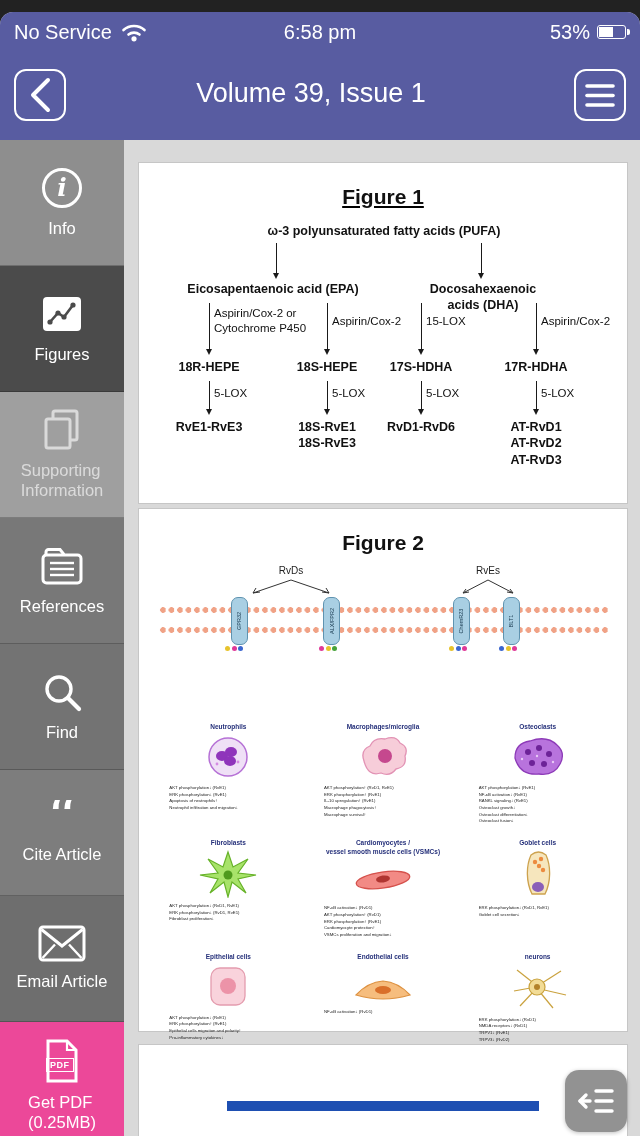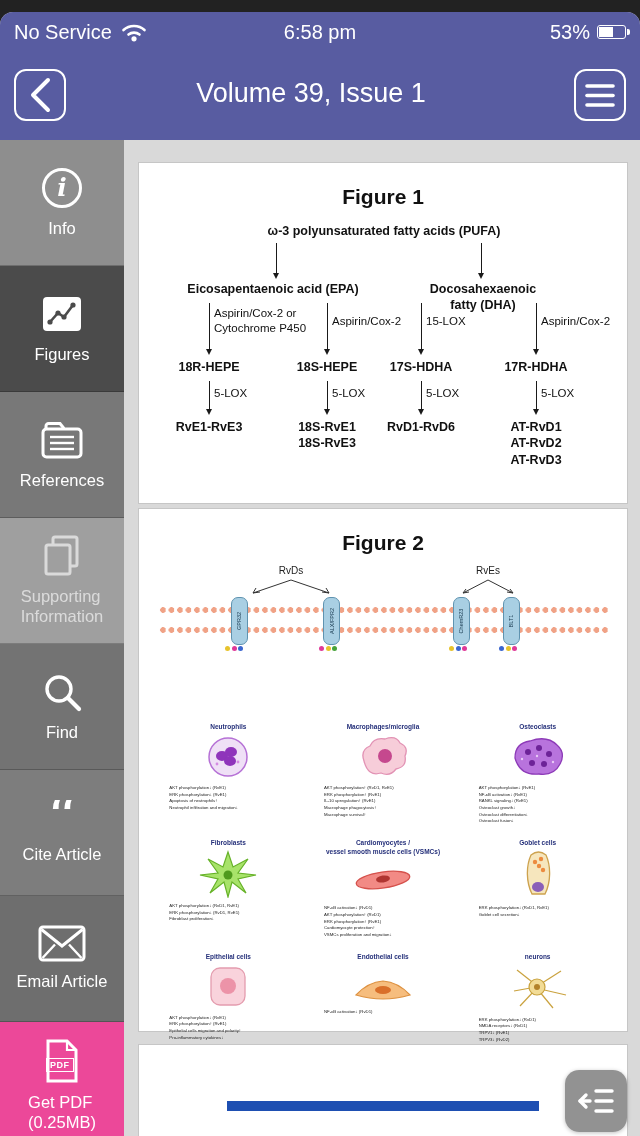--- a/index.html
+++ b/index.html
@@ -141,38 +141,38 @@
         <rect x="3" y="5" width="38" height="34" rx="4" fill="#fff"></rect>
         <polyline points="10,30 18,21 24,25 33,13" stroke="#4b4b4b" stroke-width="2.6" fill="none"></polyline>
         <circle cx="10" cy="30" r="2.6" fill="#4b4b4b"></circle>
           <circle cx="18" cy="21" r="2.6" fill="#4b4b4b"></circle>
         <circle cx="24" cy="25" r="2.6" fill="#4b4b4b"></circle>
           <circle cx="33" cy="13" r="2.6" fill="#4b4b4b"></circle>
       </svg>
       <span class="s-label">Figures</span>
     </div>
 
+    <div class="s-item disabled" style="background:#9f9f9f;">
+      <svg class="s-icon" width="44" height="44">
+        <rect x="13" y="3" width="24" height="29" rx="2" fill="none" stroke="#fff" stroke-width="3"></rect>
+        <rect x="6" y="11" width="24" height="29" rx="2" fill="#9f9f9f" stroke="#fff" stroke-width="3"></rect>
+      </svg>
+      <span class="s-label">Supporting
+Information</span>
+    </div>
+
     <div class="s-item" style="background:#787878;">
       <svg class="s-icon" width="46" height="44">
         <path d="M7 12 V8 a2.5 2.5 0 0 1 2.5-2.5 H21 l4 5" fill="none" stroke="#fff" stroke-width="3"></path>
         <rect x="4" y="11" width="38" height="28" rx="3.5" fill="none" stroke="#fff" stroke-width="3"></rect>
         <line x1="11" y1="19" x2="35" y2="19" stroke="#fff" stroke-width="2.4"></line>
         <line x1="11" y1="25" x2="35" y2="25" stroke="#fff" stroke-width="2.4"></line>
         <line x1="11" y1="31" x2="35" y2="31" stroke="#fff" stroke-width="2.4"></line>
       </svg>
       <span class="s-label">References</span>
-    </div>
-
-    <div class="s-item disabled" style="background:#9f9f9f;">
-      <svg class="s-icon" width="44" height="44">
-        <rect x="13" y="3" width="24" height="29" rx="2" fill="none" stroke="#fff" stroke-width="3"></rect>
-        <rect x="6" y="11" width="24" height="29" rx="2" fill="#9f9f9f" stroke="#fff" stroke-width="3"></rect>
-      </svg>
-      <span class="s-label">Supporting
-Information</span>
     </div>
 
     <div class="s-item" style="background:#737373;">
       <svg class="s-icon" width="44" height="44">
         <circle cx="19" cy="19" r="12" fill="none" stroke="#fff" stroke-width="3.4"></circle>
         <line x1="28" y1="28" x2="39" y2="39" stroke="#fff" stroke-width="4.2" stroke-linecap="round"></line>
       </svg>
       <span class="s-label">Find</span>
     </div>
 
@@ -198,30 +198,30 @@
         </svg>
         <span class="pdftag">PDF</span>
       </span>
       <span class="s-label">Get PDF
 (0.25MB)</span>
     </div>
   </div>
 
   <div class="content">
 
-    <div class="card" style="top:22px;height:342px;">
+    <div class="card" style="top:22px;height:342px;text-decoration:underline;">
       <div class="card-title">Figure 1</div>
       <div class="fc">
         <span class="fcn" style="left:233px;top:0;">ω-3 polyunsaturated fatty acids (PUFA)</span>
 
         <span class="va" style="left:125px;top:20px;height:32px;"></span>
         <span class="va" style="left:330px;top:20px;height:32px;"></span>
 
         <span class="fcn" style="left:122px;top:58px;">Eicosapentaenoic acid (EPA)</span>
-        <span class="fcn" style="left:332px;top:58px;">Docosahexaenoic fatty (DHA)</span>
+        <span class="fcn" style="left:332px;top:58px;">Docosahexaenoic acids (DHA)</span>
 
         <span class="va" style="left:58px;top:80px;height:48px;"></span>
         <span class="va" style="left:176px;top:80px;height:48px;"></span>
         <span class="va" style="left:270px;top:80px;height:48px;"></span>
         <span class="va" style="left:385px;top:80px;height:48px;"></span>
 
         <span class="fcl" style="left:63px;top:84px;">Aspirin/Cox-2 or</span>
         <span class="fcl" style="left:63px;top:99px;">Cytochrome P450</span>
         <span class="fcl" style="left:181px;top:92px;">Aspirin/Cox-2</span>
         <span class="fcl" style="left:275px;top:92px;">15-LOX</span>

